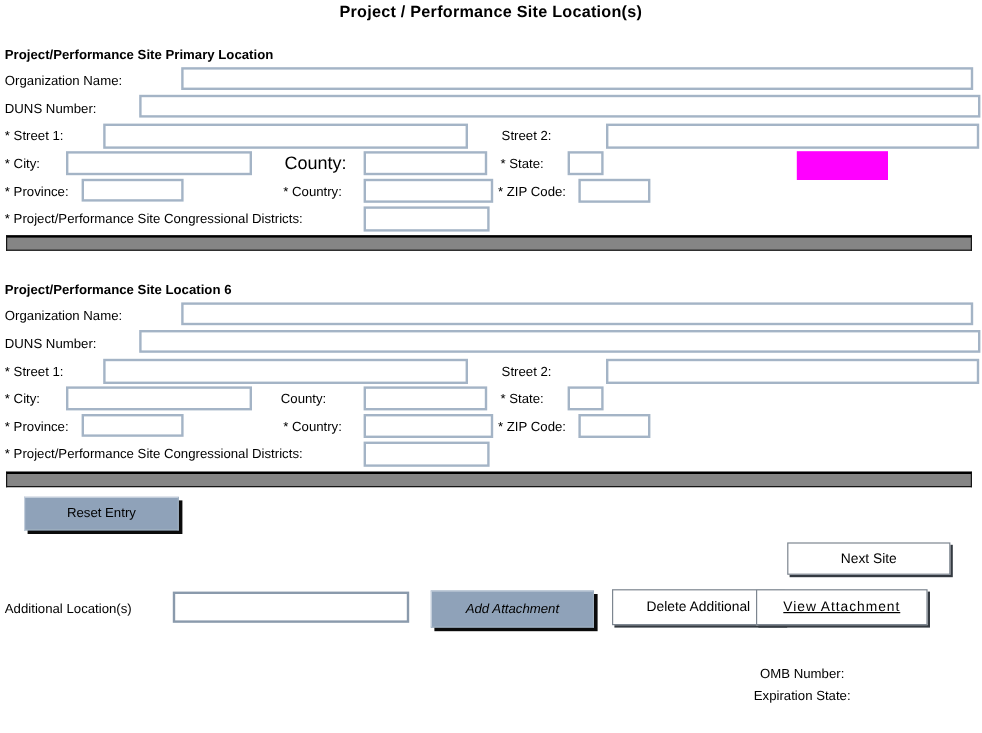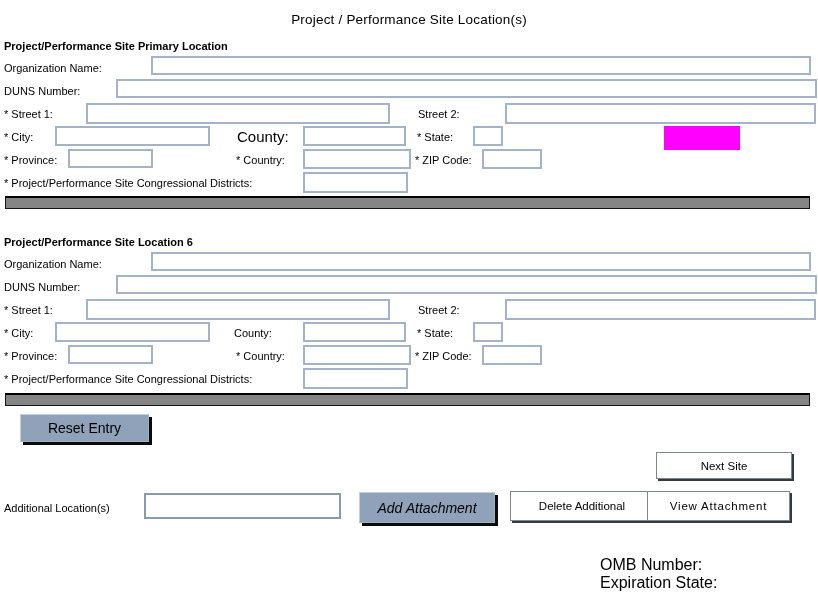--- a/index.html
+++ b/index.html
@@ -1,22 +1,22 @@
 <!DOCTYPE html>
 <html><head>
 <meta charset="utf-8">
 <style>
   * { margin:0; padding:0; box-sizing:border-box; }
   html,body { background:#fff; }
   body { font-family:"Liberation Sans", sans-serif; color:#000; }
   .page { position:relative; width:818px; height:611px; background:#fff; overflow:hidden; }
 
   .page-title {
-    position:absolute; top:12px; left:0; width:818px;
-    text-align:center; font-size:13.5px; font-weight:normal; letter-spacing:0.2px;
+    position:absolute; top:2px; left:0; width:818px;
+    text-align:center; font-size:13.5px; font-weight:bold; letter-spacing:0.2px;
   }
 
   .section { position:absolute; left:0; width:818px; height:215px; }
   .sec-header { position:absolute; left:4px; top:40px; font-size:11px; font-weight:bold; white-space:nowrap; }
 
   .lbl { position:absolute; font-size:11px; line-height:14px; white-space:nowrap; }
   .lbl-county-big { font-size:15px; line-height:17px; }
 
   .fld {
     position:absolute; border:2px solid #a4b4c6; background:#fff;
@@ -27,31 +27,31 @@
     position:absolute; left:5px; top:196px; width:805px; height:13px;
     background:#858585; border:1px solid #151515; border-top:2px solid #000;
   }
 
   button { font-family:"Liberation Sans", sans-serif; cursor:pointer; }
 
   .btn-blue {
     position:absolute; background:#8fa2b9; border:1px solid #9fb0c0;
     border-top-color:#c3cedb; border-left-color:#c3cedb;
     box-shadow:3px 3px 0 0 #0b0b0b;
-    font-size:14px; color:#000; display:flex; align-items:center; justify-content:center;
+    font-size:11px; color:#000; display:flex; align-items:center; justify-content:center;
   }
   .btn-white {
     position:absolute; background:#fff; border:1px solid #7d8690;
     box-shadow:2px 2px 0 0 #343a41;
     font-size:11.5px; color:#000; display:flex; align-items:center; justify-content:center;
   }
 
   .highlight-box { position:absolute; background:#ff00ff; }
 
-  .footer-line { position:absolute; left:600px; width:137px; text-align:left; font-size:16px; white-space:nowrap; }
+  .footer-line { position:absolute; left:600px; width:137px; text-align:center; font-size:11px; white-space:nowrap; }
 </style>
 </head>
 <body>
 
 <div class="page">
 
   <div class="page-title">Project / Performance Site Location(s)</div>
 
   <div class="section" style="top:0;">
     <div class="sec-header">Project/Performance Site Primary Location</div>
@@ -124,18 +124,18 @@
 
   <button class="btn-blue" style="left:20px; top:414px; width:129px; height:28px;">Reset Entry</button>
 
   <button class="btn-white" style="left:656px; top:437px; width:136px; height:27px;margin-top:15px;">Next Site</button>
 
   <span class="lbl" style="left:4px; top:501px;">Additional Location(s)</span>
   <input class="fld" style="left: 144px; top: 493px; width: 197px; height: 26px; border-color: rgb(138, 154, 172);">
 
   <button class="btn-blue" style="left:359px; top:492px; width:136px; height:31px;font-style:italic;">Add Attachment</button>
   <button class="btn-white" style="left:510px; top:491px; width:144px; height:30px;">Delete Additional</button>
-  <button class="btn-white" style="left:647px; top:491px; width:143px; height:30px; letter-spacing:0.8px;">View Attachment</button>
+  <button class="btn-white" style="left:630px; top:491px; width:143px; height:30px; letter-spacing:0.8px;text-decoration:underline;">View Attachment</button>
 
   <div class="footer-line" style="top:556px;">OMB Number:</div>
   <div class="footer-line" style="top:574px;">Expiration State:</div>
 
 </div>
 
 </body></html>

